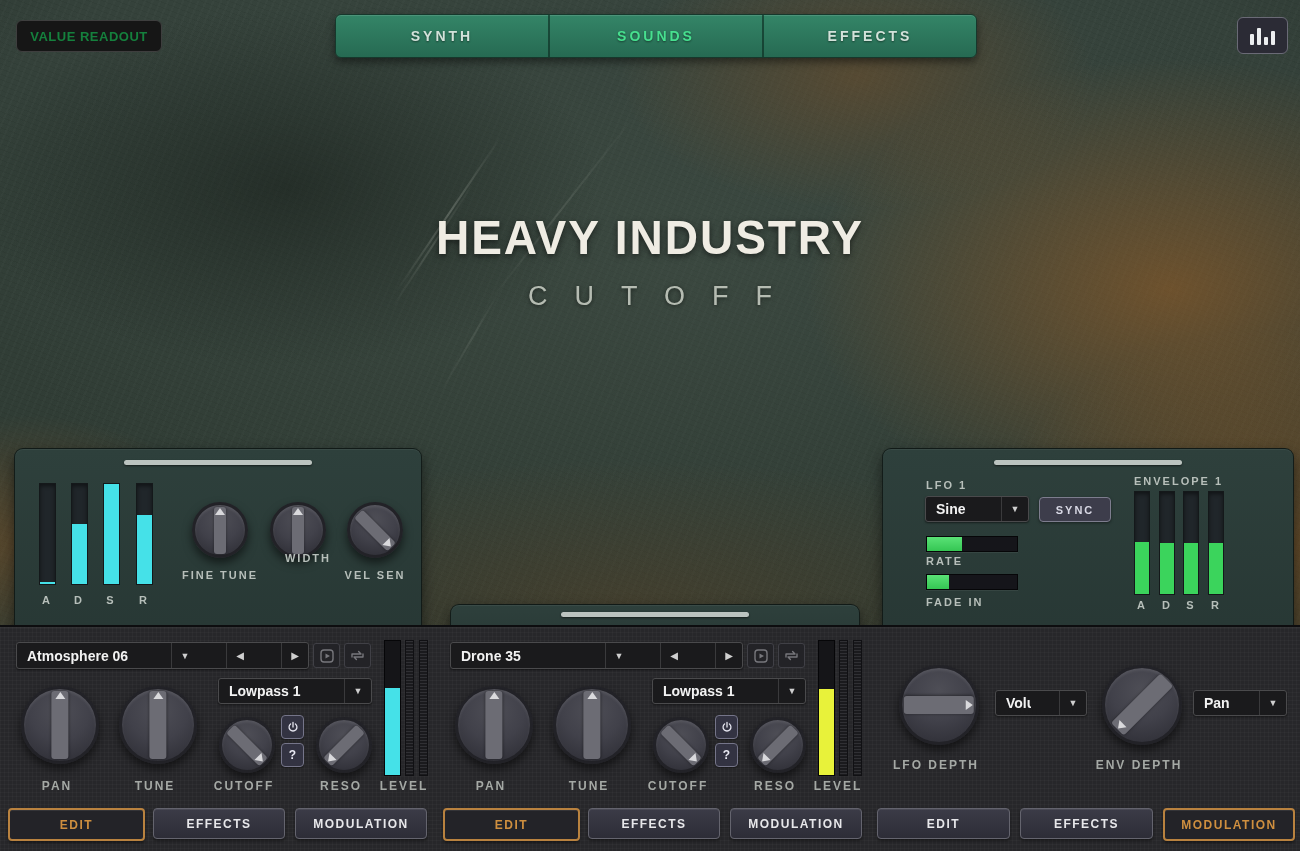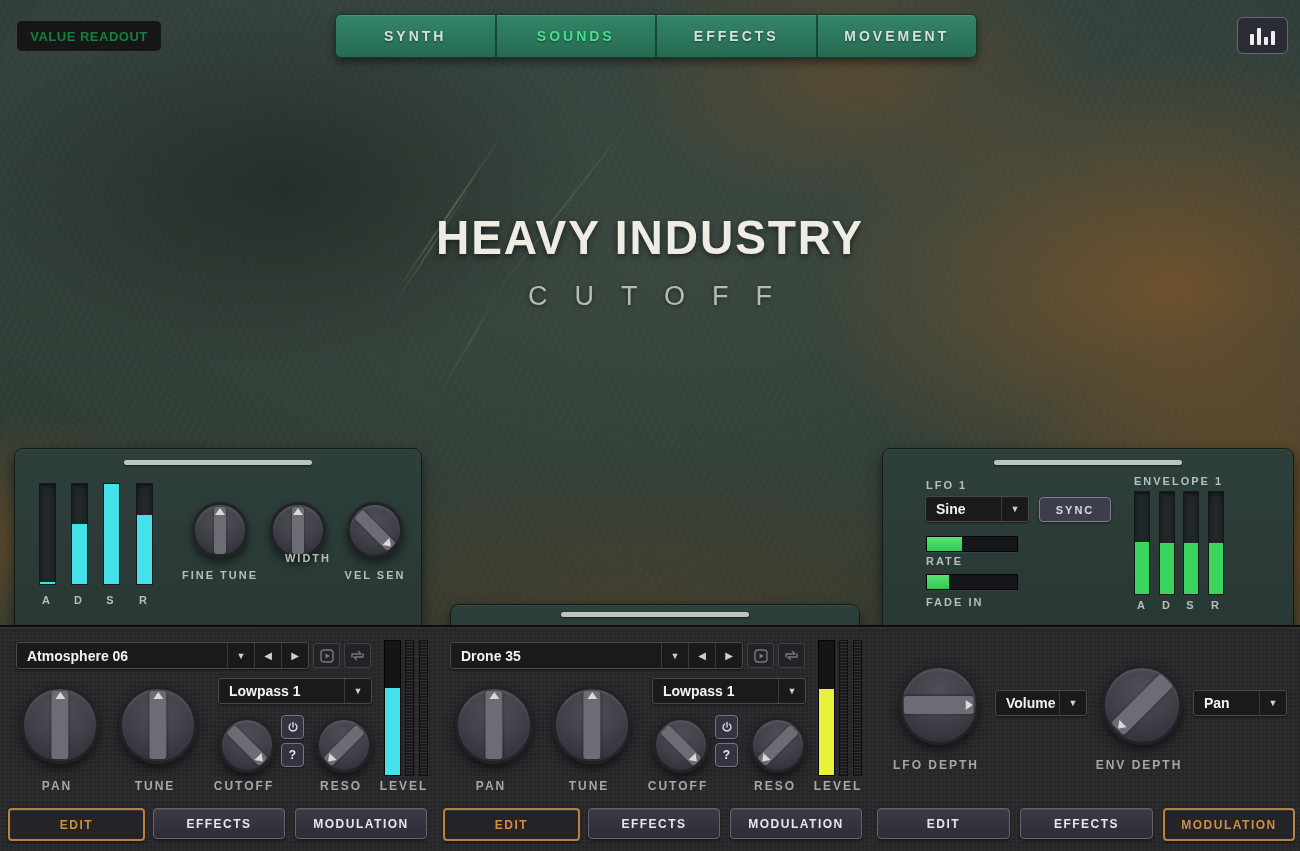--- a/index.html
+++ b/index.html
@@ -75,21 +75,21 @@
     letter-spacing:2px;white-space:nowrap;}
 
   
   .bottom{position:absolute;left:0;top:625px;width:1300px;height:226px;background:#27272a;
     background-image:repeating-linear-gradient(0deg, rgba(255,255,255,.022) 0 1px, rgba(0,0,0,0) 1px 4px),
       repeating-linear-gradient(90deg, rgba(255,255,255,.022) 0 1px, rgba(0,0,0,0) 1px 4px);
     border-top:2px solid #0d0d0f;box-shadow:inset 0 1px 0 rgba(255,255,255,.05);}
   .bottom .klabel{color:#a5a9a5;}
 
   .vfield{position:absolute;display:flex;align-items:stretch;background:#1a1a1c;border:1px solid #4a4a4c;
-    border-radius:3px;box-shadow:0 1px 2px rgba(0,0,0,.5);}
+    border-radius:3px;box-shadow:0 1px 2px rgba(0,0,0,.5);gap:28px;}
   .vfield .vtext{flex:1;display:flex;align-items:center;padding-left:10px;color:#f2f2f2;
     font-size:14px;font-weight:bold;white-space:nowrap;overflow:hidden;}
   .vfield .seg{width:26px;display:flex;align-items:center;justify-content:center;color:#cfcfcf;
     border-left:1px solid #3a3a3c;font-size:9px;}
   .vfield .seg.arrow{font-size:10px;}
 
   .sqbtn{position:absolute;background:#232327;border:1px solid #404046;border-radius:3px;
     display:flex;align-items:center;justify-content:center;}
   .modbtn{position:absolute;width:21px;height:22px;background:#333342;border:1px solid #757589;
     border-radius:4px;display:flex;align-items:center;justify-content:center;color:#e9e9f2;
@@ -121,21 +121,20 @@
   <div class="scratch" style="left:432px;top:170px;height:150px;transform:rotate(33deg);opacity:.3;"></div>
   <div class="scratch" style="left:560px;top:90px;height:240px;transform:rotate(38deg);opacity:.22;"></div>
   <div class="scratch" style="left:470px;top:280px;height:120px;transform:rotate(30deg);opacity:.2;"></div>
 
   <div class="btn-dark readout">VALUE READOUT</div>
 
   <div class="tabbar">
     <div class="tab">SYNTH</div>
     <div class="tab active">SOUNDS</div>
     <div class="tab">EFFECTS</div>
-    <div class="tab">MOVEMENT</div>
   </div>
 
   <div class="btn-dark meterbtn">
     <span class="bars">
       <i style="height:11px"></i>
         <i style="height:17px"></i>
         <i style="height:8px"></i>
         <i style="height:14px"></i>
     </span>
   </div>

